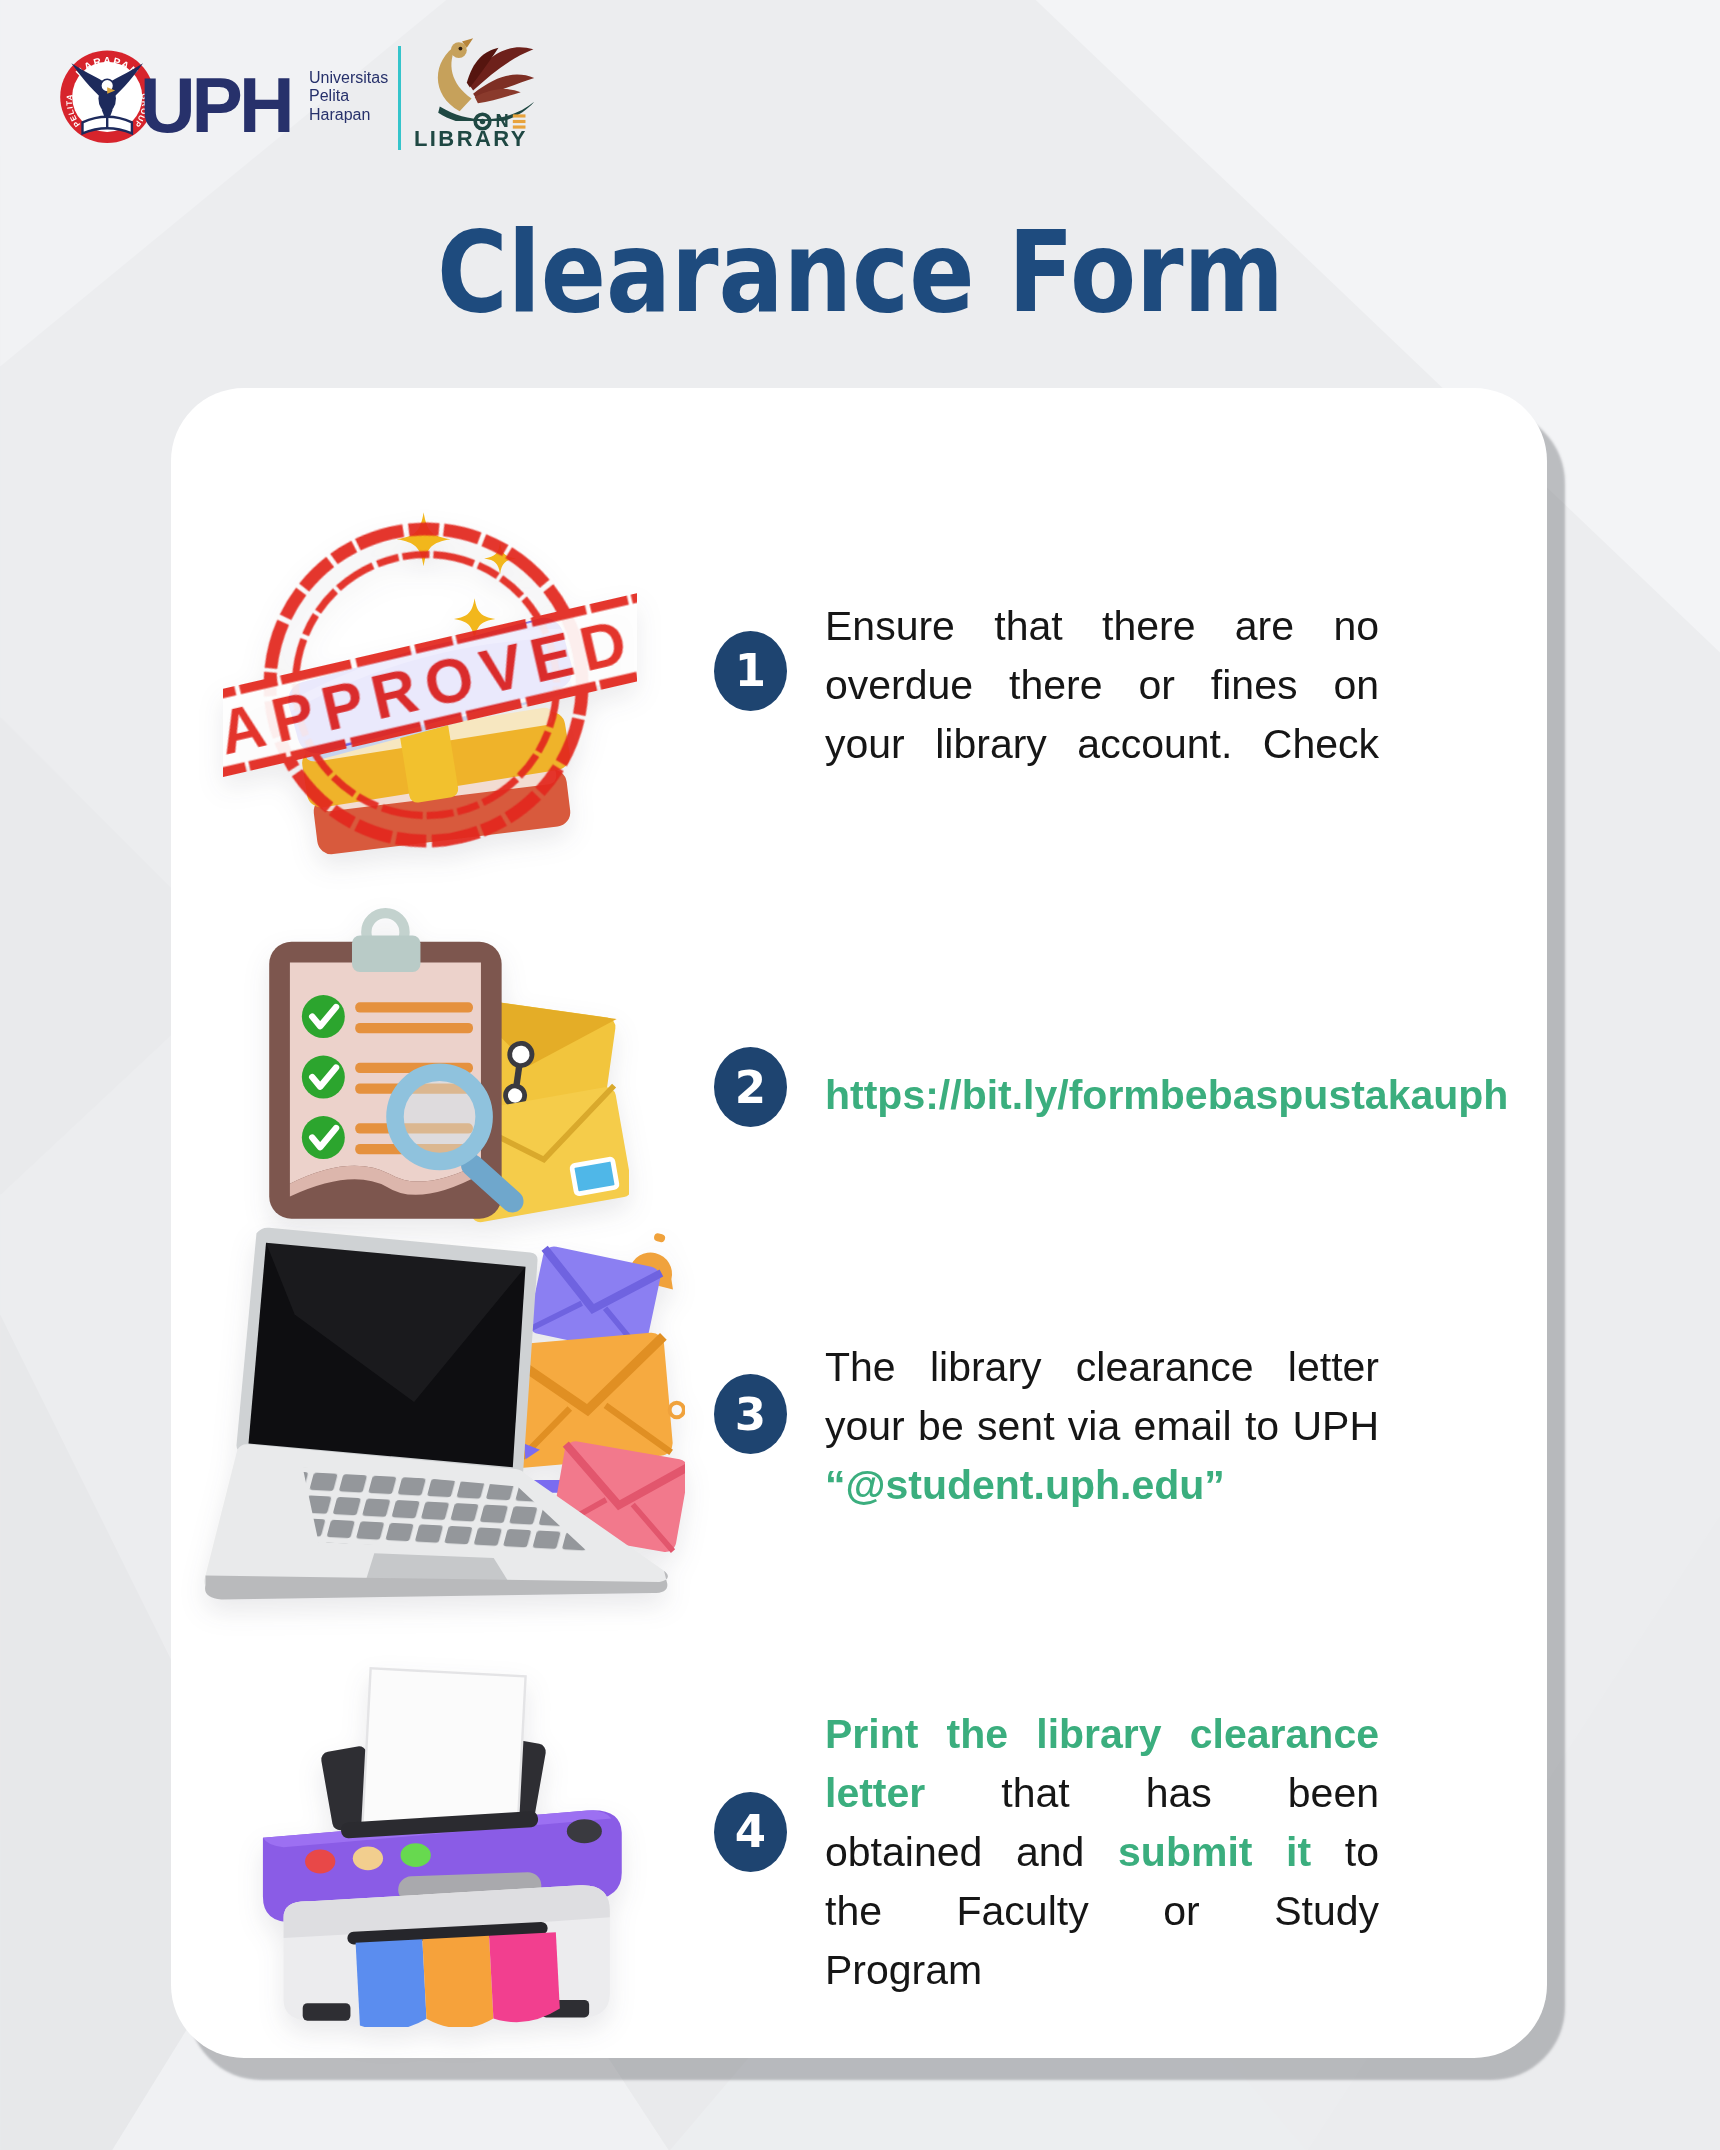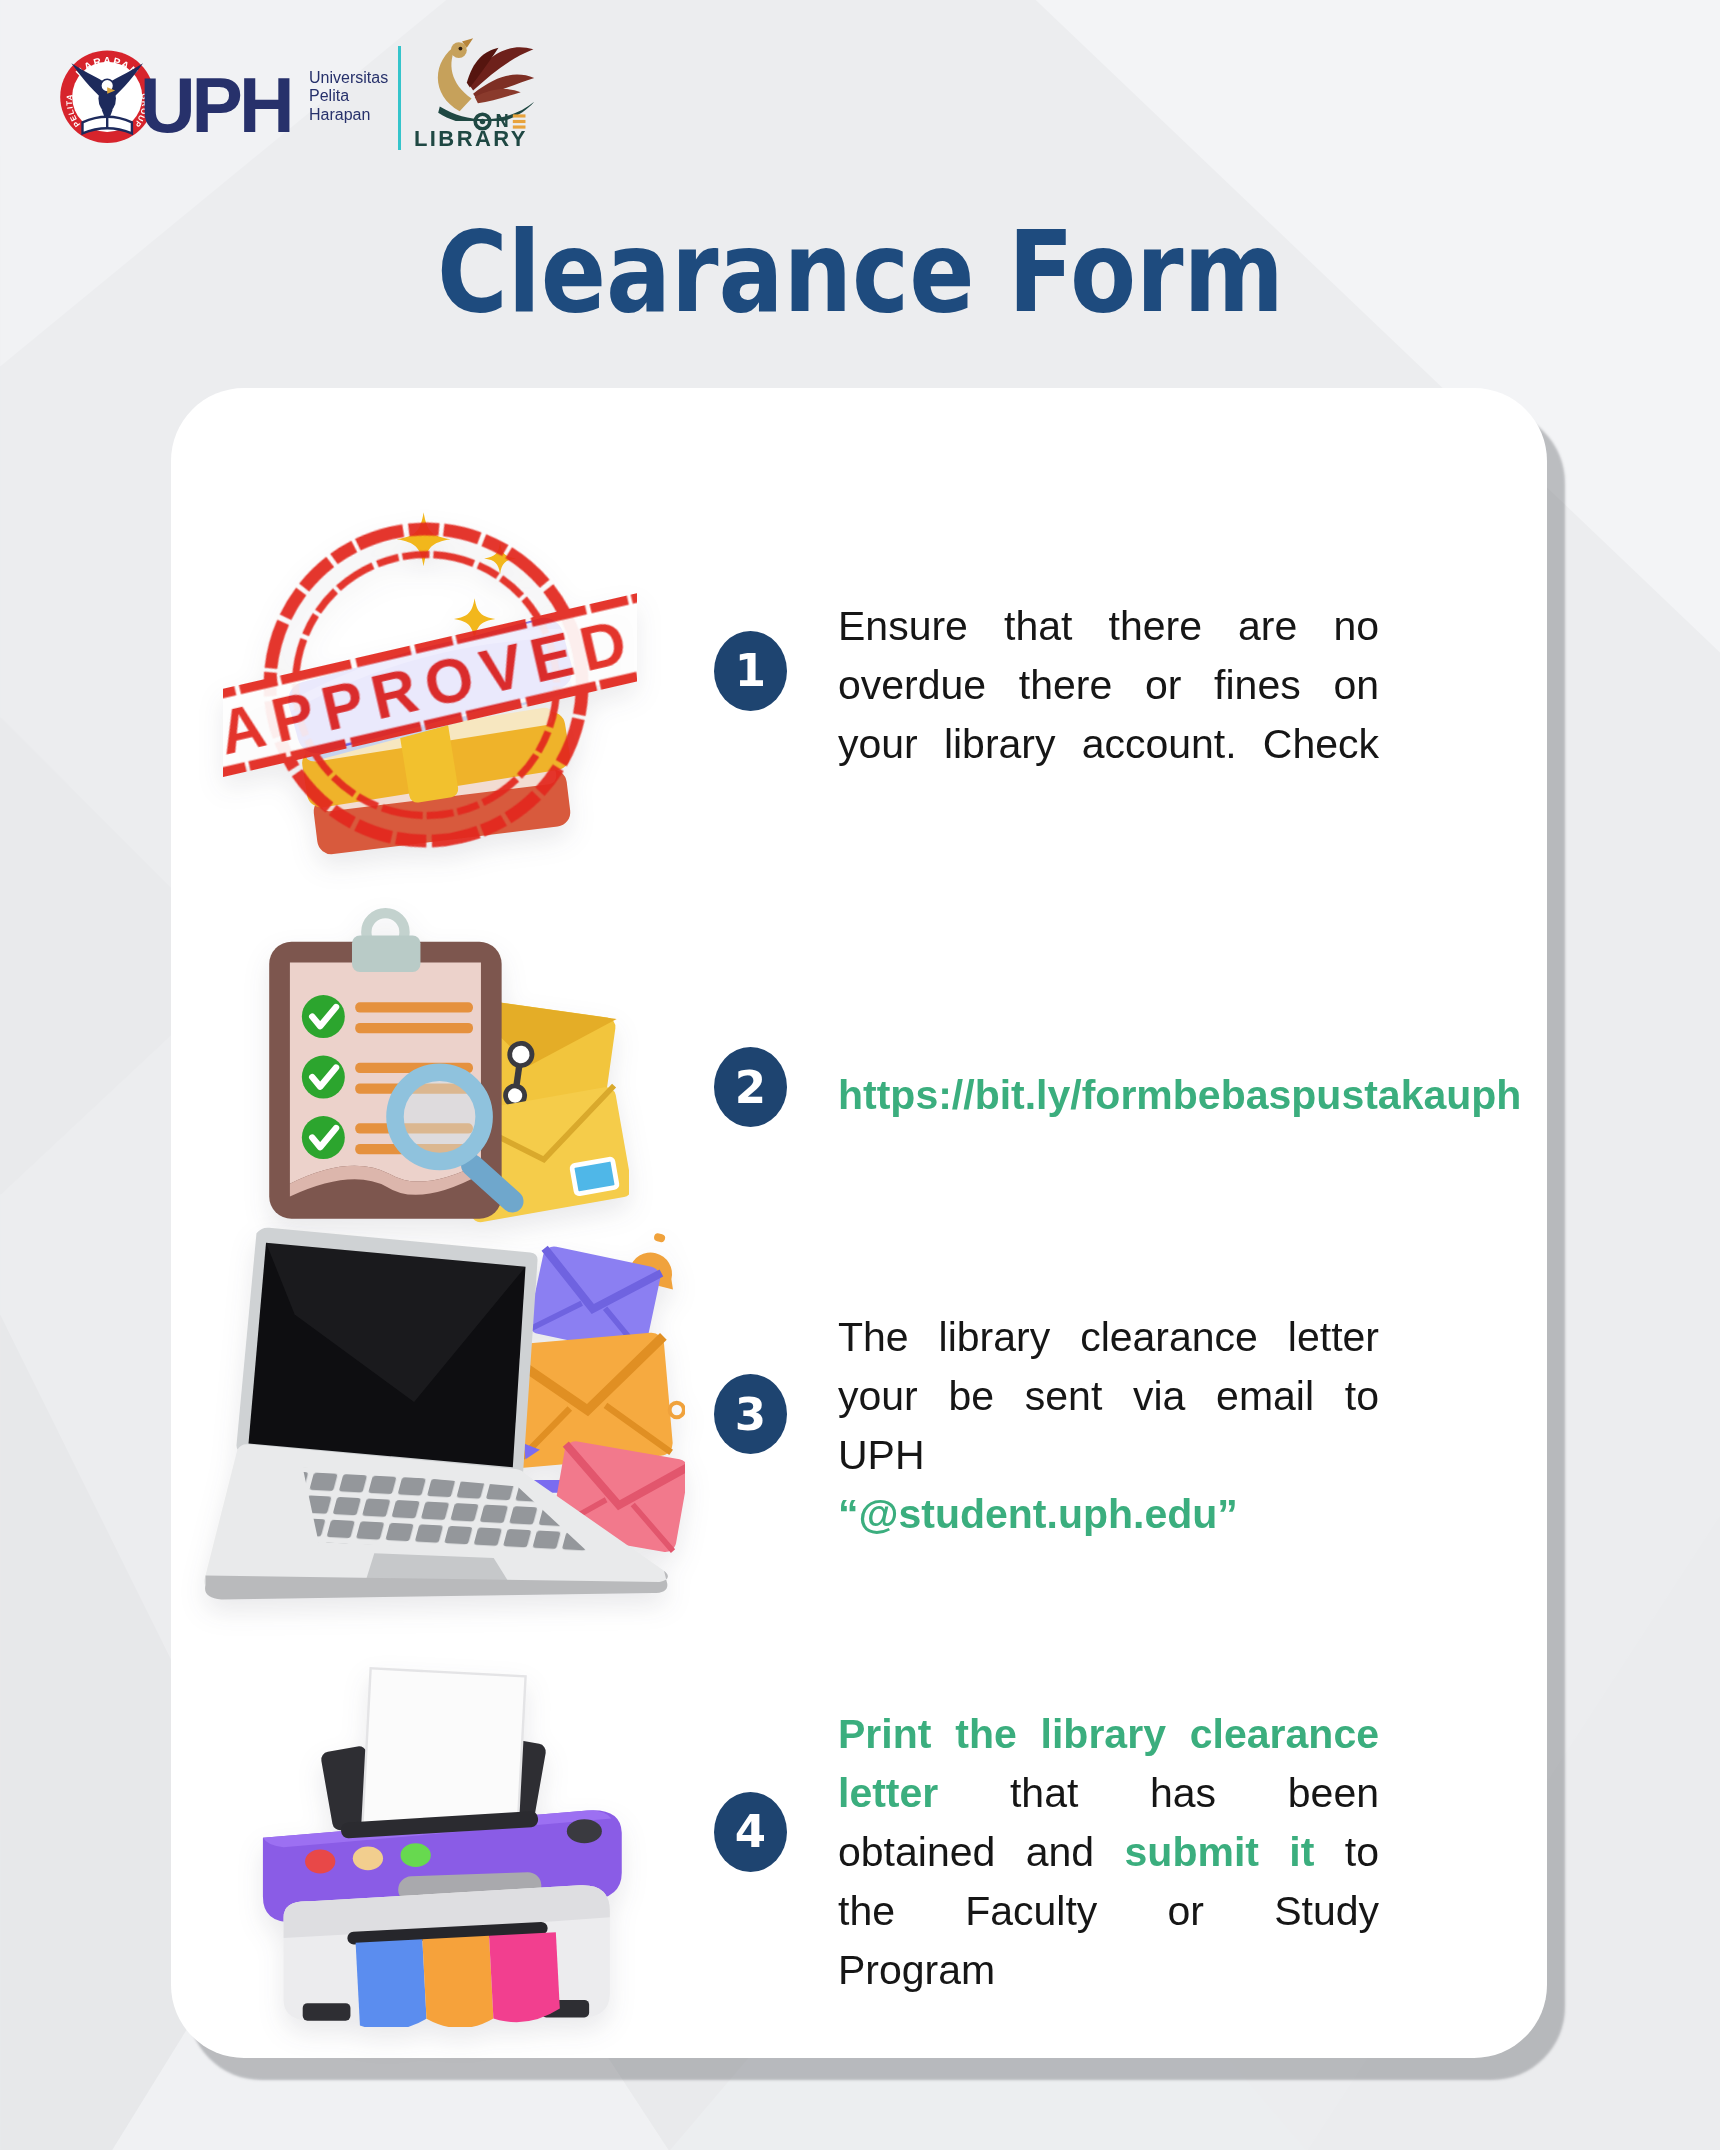--- a/index.html
+++ b/index.html
@@ -41,21 +41,21 @@
   .art svg{filter:drop-shadow(0 12.7px 12.7px rgba(40,40,60,.10));}
   .a1{margin-top:-8px;} .a2{margin-top:-48px;} .a3{margin-top:-32px;} .a4{margin-top:-16px;}
   .badge{flex:0 0 73px;height:80px;margin-left:25px;border-radius:50%;background:var(--badge);
     color:#fff;display:flex;align-items:center;justify-content:center;
     font-family:"DejaVu Sans",sans-serif;font-size:45px;font-weight:bold;}
   .b1{margin-top:-29px;} .b2{margin-top:-16px;} .b3{margin-top:-24px;} .b4{margin-top:-41px;}
   .step-text{margin-left:38px;font-size:41px;line-height:59px;color:var(--ink);}
   .w-narrow{width:554px;}
   .w-wide{width:717px;}
   .w-wide .line{white-space:nowrap;}
-  .line{text-align:justify;text-align-last:justify;margin-left:13px;}
+  .line{text-align:justify;text-align-last:justify;}
   .line.no-just{text-align-last:left;}
   .hl{color:var(--green);font-weight:bold;}
 </style>
 </head>
 <body>
 
 <div class="poster">
 
   <svg class="bg" width="1721" height="2151" viewBox="0 0 2160 2700">
     <rect width="2160" height="2700" fill="#ecedef"></rect>

